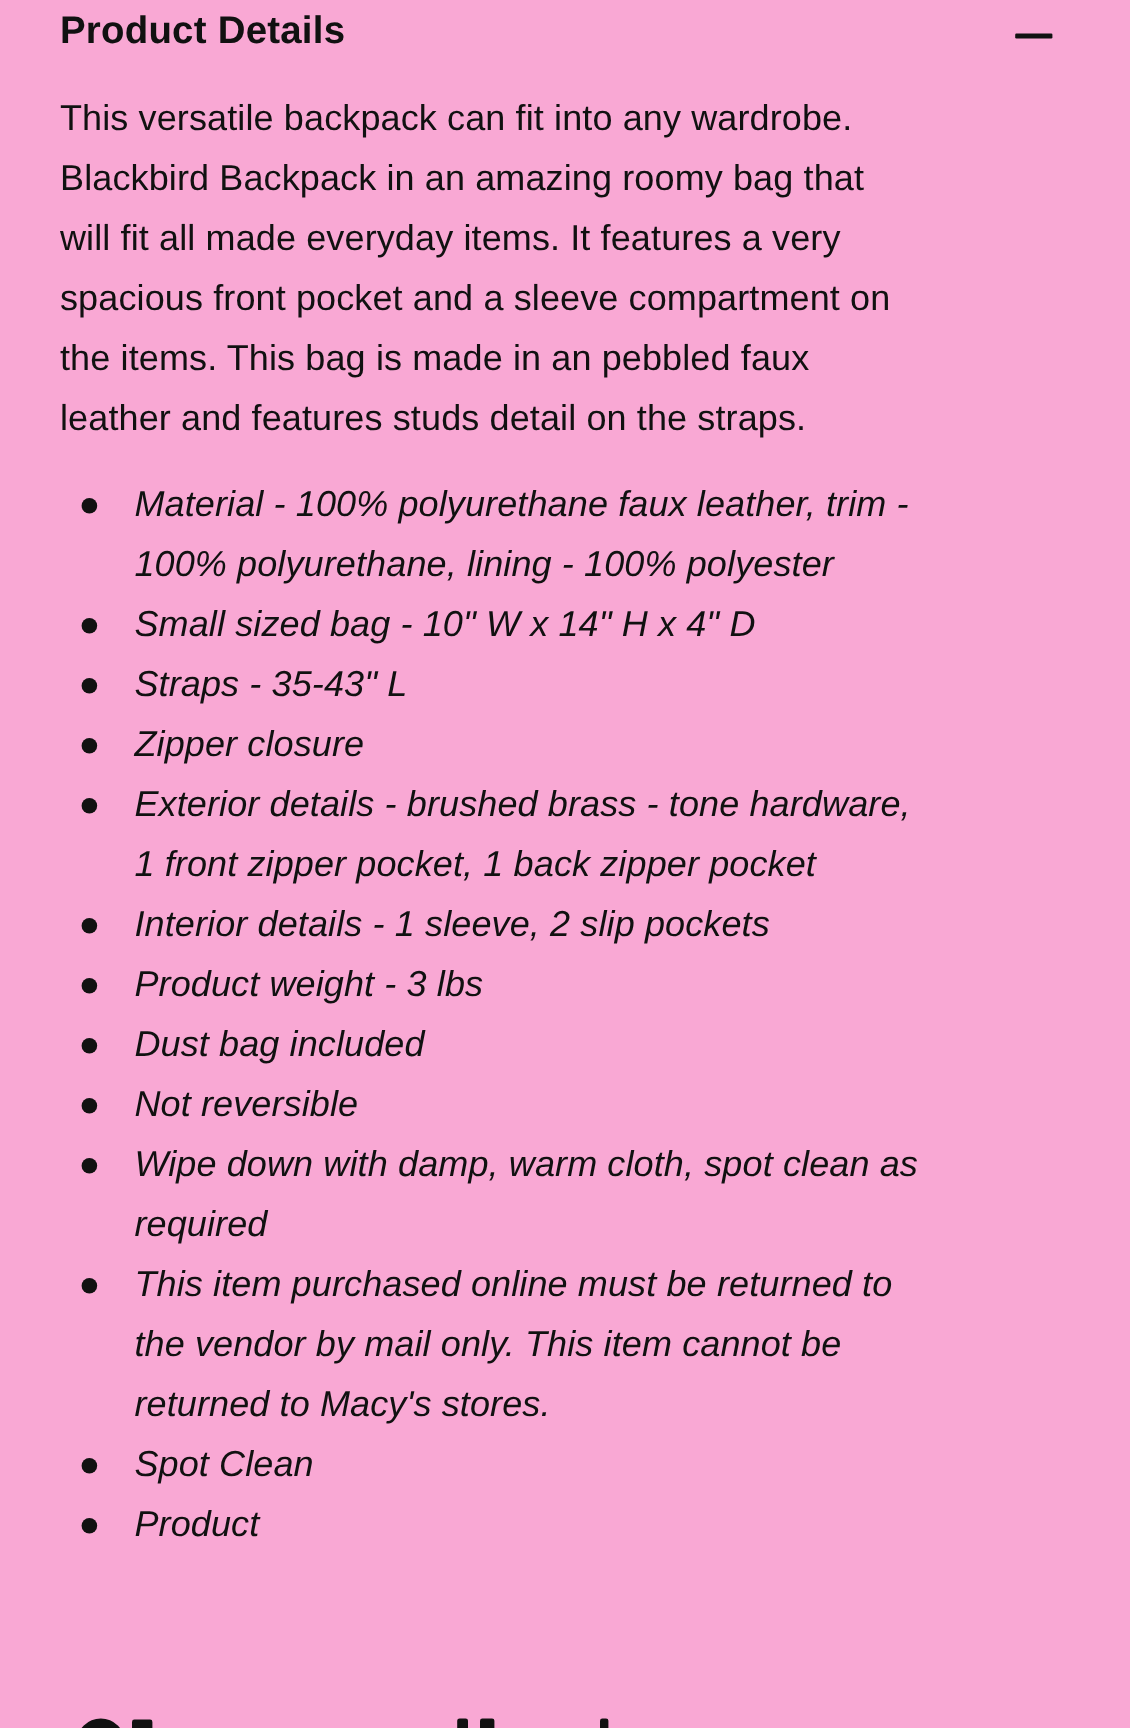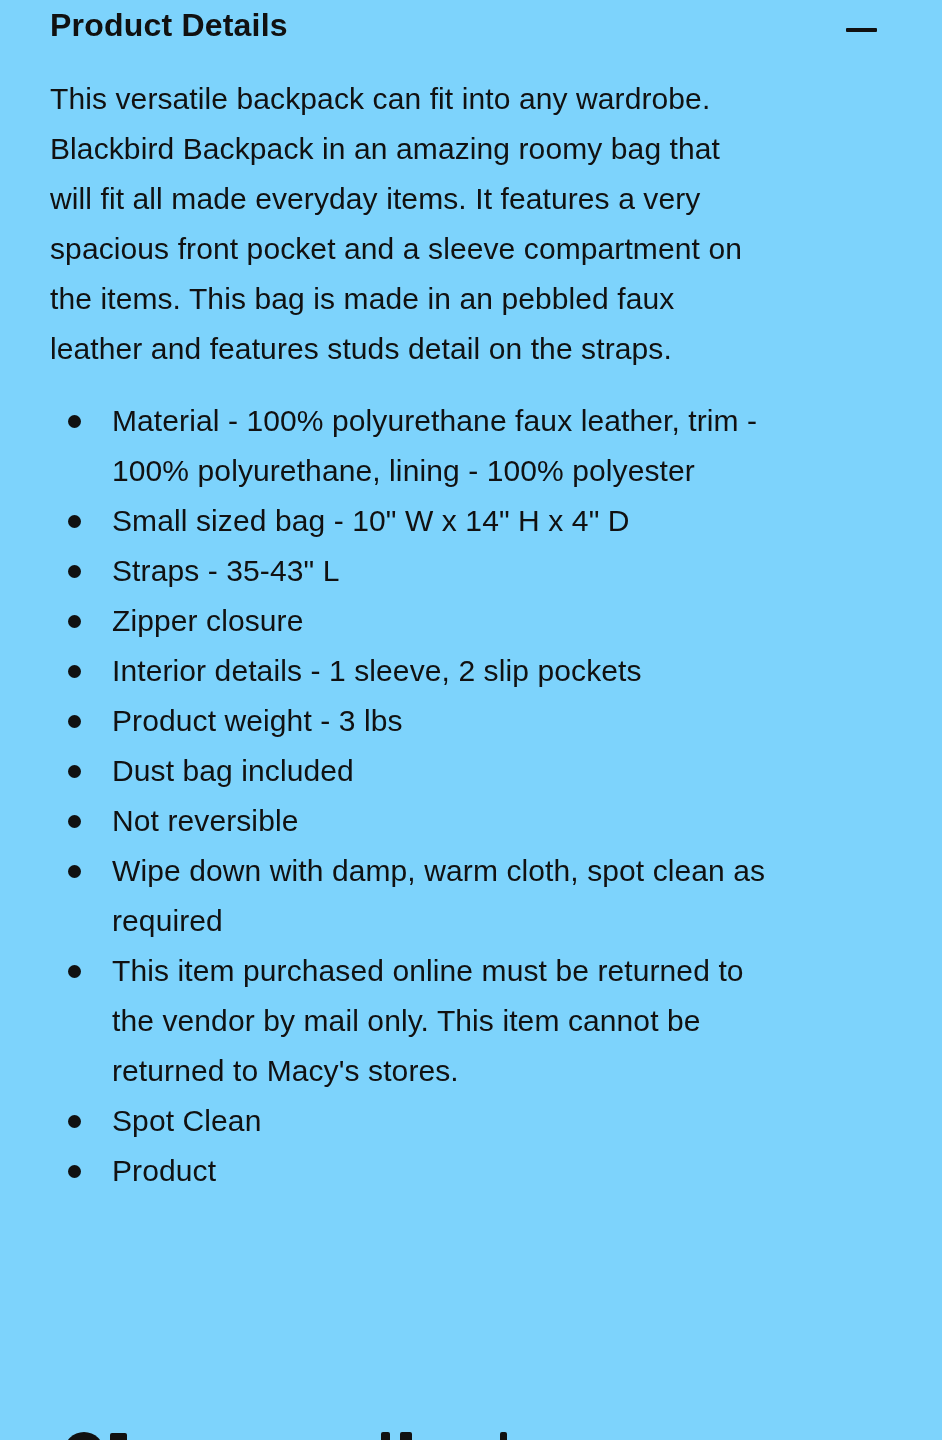--- a/index.html
+++ b/index.html
@@ -9,21 +9,21 @@
     width: 942px;
     height: 1440px;
     overflow: hidden;
     font-family: "Liberation Sans", "DejaVu Sans", sans-serif;
     color: #111111;
   }
   .panel {
     position: relative;
     width: 942px;
     height: 1440px;
-    background: #7dd3fc;
+    background: #f9a8d4;
   }
   
   .header {
     position: relative;
     padding: 6px 50px 0 50px;
   }
   .title {
     margin: 0;
     font-size: 32px;
     line-height: 38px;
@@ -66,20 +66,21 @@
   }
   
   .bullets {
     list-style: none;
     margin: 22px 0 0 0;
     padding: 0 0 0 50px;
   }
   .bullets li {
     position: relative;
     padding-left: 62px;
+    font-style: italic;
   }
   .bullets li::before {
     content: "";
     position: absolute;
     left: 18px;
     top: 19px;
     width: 13px;
     height: 13px;
     border-radius: 50%;
     background: #111111;
@@ -140,20 +141,24 @@
       <li>
         <div class="line">Small sized bag - 10" W x 14" H x 4" D</div>
       </li>
       <li>
         <div class="line">Straps - 35-43" L</div>
       </li>
       <li>
         <div class="line">Zipper closure</div>
       </li>
       <li>
+        <div class="line">Exterior details - brushed brass - tone hardware,</div>
+        <div class="line">1 front zipper pocket, 1 back zipper pocket</div>
+      </li>
+      <li>
         <div class="line">Interior details - 1 sleeve, 2 slip pockets</div>
       </li>
       <li>
         <div class="line">Product weight - 3 lbs</div>
       </li>
       <li>
         <div class="line">Dust bag included</div>
       </li>
       <li>
         <div class="line">Not reversible</div>

